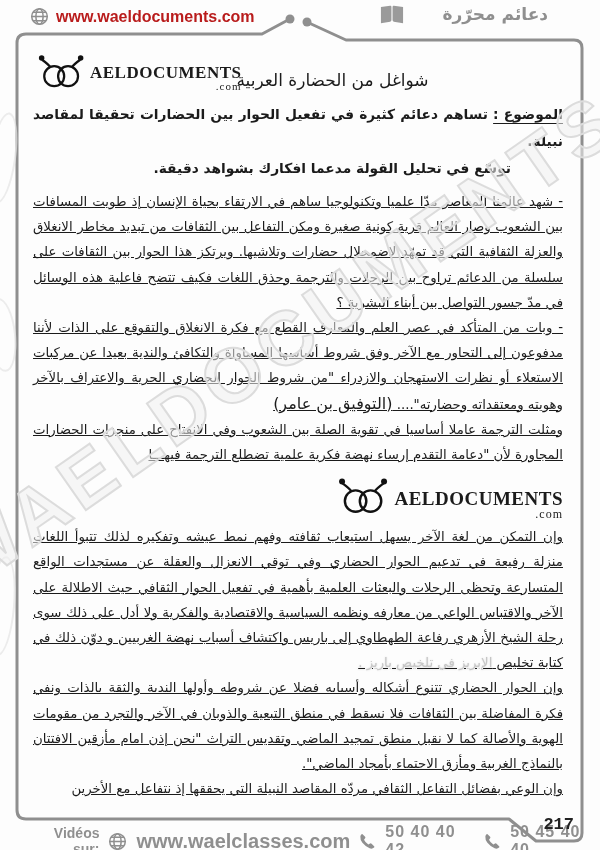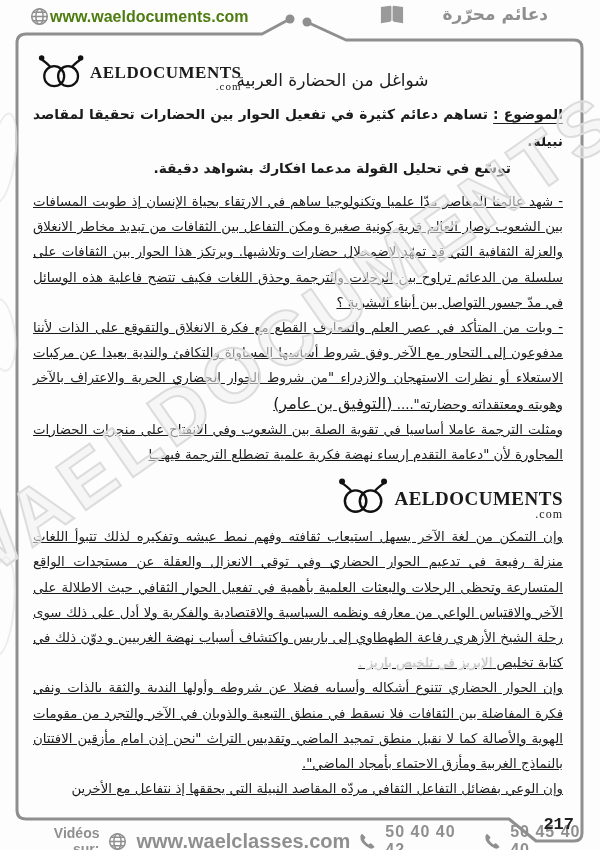--- a/index.html
+++ b/index.html
@@ -1,22 +1,22 @@
 <!DOCTYPE html>
 <html><head>
 <meta charset="utf-8">
 <style>
   html,body{margin:0;padding:0;background:#ffffff;}
   .page{position:relative;width:600px;height:850px;background:#fdfdfd;overflow:hidden;
         font-family:"DejaVu Sans", sans-serif;color:#1b1b1b;}
   svg{display:block;}
 
   
-  .hdr-left{position:absolute;left:30px;top:7px;display:flex;align-items:center;gap:1px;
-            color:#4d7c0f;font-family:"Liberation Sans",sans-serif;font-weight:bold;font-size:16px;}
+  .hdr-left{position:absolute;left:30px;top:7px;display:flex;align-items:center;gap:7px;
+            color:#b91c1c;font-family:"Liberation Sans",sans-serif;font-weight:bold;font-size:16px;}
   .hdr-right{position:absolute;right:52px;top:4px;display:flex;align-items:center;gap:38px;
              color:#8f8f8f;font-weight:bold;font-size:17px;direction:ltr;}
   .hdr-right .ar{font-family:"DejaVu Sans",sans-serif;direction:rtl;}
 
   
   .frame{position:absolute;left:0;top:0;pointer-events:none;}
 
   
   .brand{display:flex;align-items:flex-start;gap:2px;}
   .brand .word{font-family:"Liberation Serif",serif;font-weight:bold;letter-spacing:.5px;line-height:1;}

